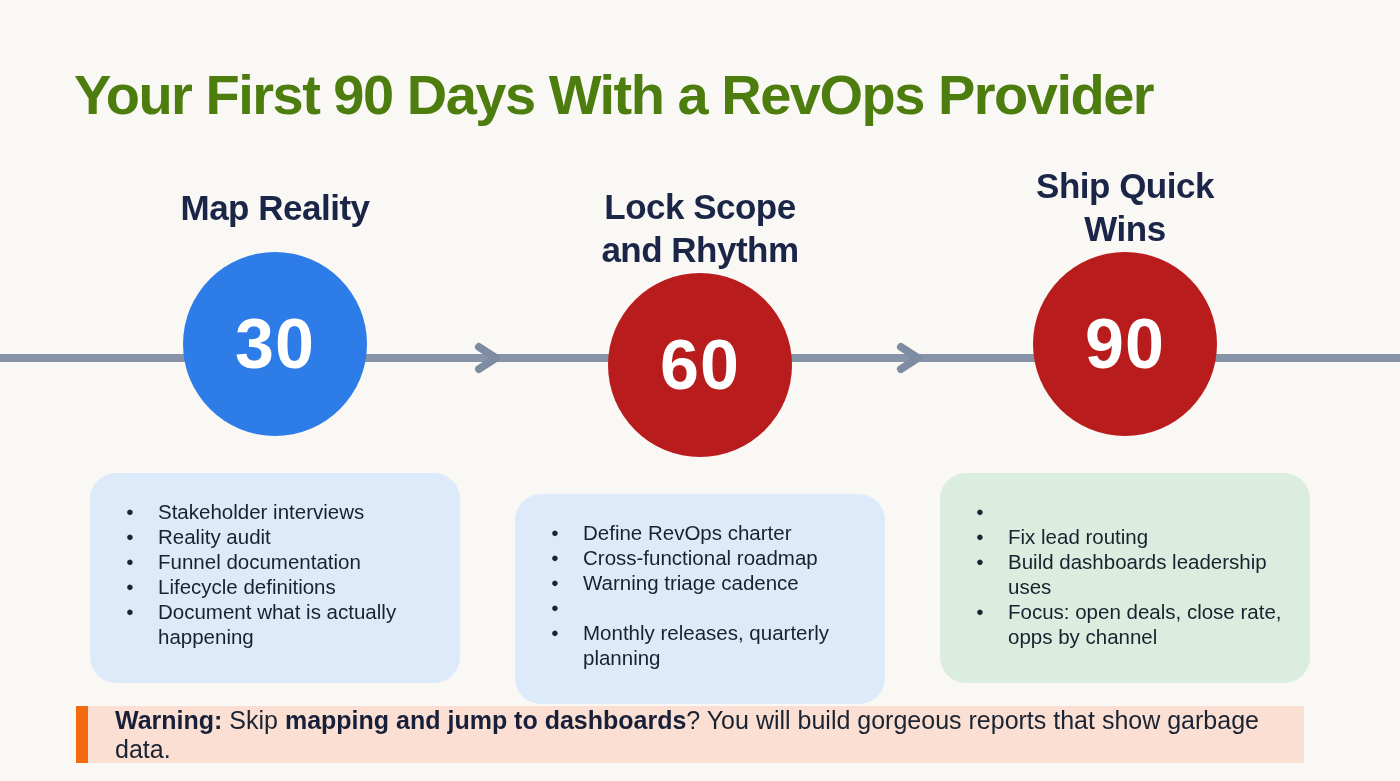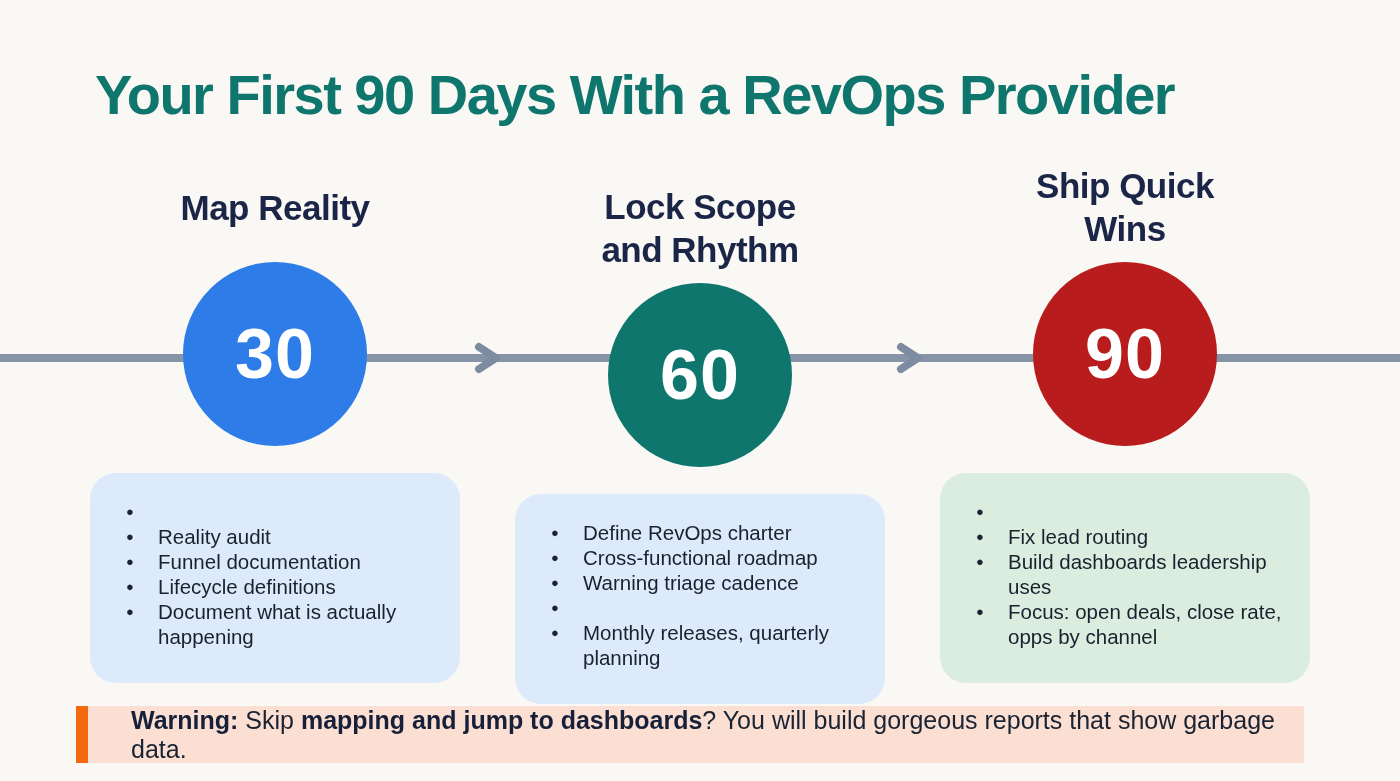--- a/index.html
+++ b/index.html
@@ -59,21 +59,21 @@
     font-size: 35px;
     font-weight: 800;
     line-height: 1.22;
     letter-spacing: -0.5px;
     color: #1b2547;
     white-space: pre-line;
   }
   .day-circle {
     position: absolute;
     left: 93px;
-    top: 262px;
+    top: 252px;
     width: 184px;
     height: 184px;
     border-radius: 50%;
     display: flex;
     align-items: center;
     justify-content: center;
     z-index: 2;
   }
   .day-number {
     color: #ffffff;
@@ -107,58 +107,59 @@
   .task-list .item-text { white-space: pre-line; }
   
   .warning-banner {
     position: absolute;
     left: 88px;
     top: 706px;
     width: 1216px;
     height: 57px;
     display: flex;
     align-items: center;
-    padding-left: 43px;
+    padding-left: 27px;
     font-size: 25px;
     color: #1a2332;
   }
   .warning-banner strong { font-weight: 700; color: #172038; }
   .warning-accent {
     position: absolute;
     left: -12px;
     top: 0;
     width: 12px;
     height: 100%;
   }
 </style>
 </head>
 <body>
 
 <div class="canvas" style="background: rgb(250, 248, 244);">
 
-  <h1 class="page-title" style="color: #0f766e; margin-left: 21px;">Your First 90 Days With a RevOps Provider</h1>
+  <h1 class="page-title" style="color: #4d7c0f;">Your First 90 Days With a RevOps Provider</h1>
 
   <div class="timeline-line" style="background: rgb(135, 147, 167);"></div>
 
   <svg class="arrow arrow-1" width="30" height="36" viewBox="0 0 30 36">
     <path d="M7 7 L24 18 L7 29" fill="none" stroke="#7e8ca2" stroke-width="8" stroke-linecap="round" stroke-linejoin="round"></path>
   </svg>
   <svg class="arrow arrow-2" width="30" height="36" viewBox="0 0 30 36">
     <path d="M7 7 L24 18 L7 29" fill="none" stroke="#7e8ca2" stroke-width="8" stroke-linecap="round" stroke-linejoin="round"></path>
   </svg>
 
   <div class="column col-0">
     <div class="column-title">Map Reality</div>
     <div class="day-circle circle" style="background: rgb(46, 124, 232);">
       <span class="day-number">30</span>
     </div>
     <div class="task-card card" style="background: rgb(221, 234, 250);">
       <ul class="task-list">
           <li>
             <span class="dot">●</span>
+            <span class="item-text">Stakeholder interviews</span>
           </li>
           <li>
             <span class="dot">●</span>
             <span class="item-text">Reality audit</span>
           </li>
           <li>
             <span class="dot">●</span>
             <span class="item-text">Funnel documentation</span>
           </li>
           <li>
@@ -170,21 +171,21 @@
             <span class="item-text">Document what is actually
 happening</span>
           </li>
         </ul>
     </div>
   </div>
 
   <div class="column col-1">
     <div class="column-title">Lock Scope
 and Rhythm</div>
-    <div class="day-circle circle" style="background: #0f766e;">
+    <div class="day-circle circle" style="background: #b91c1c;">
       <span class="day-number">60</span>
     </div>
     <div class="task-card card" style="background: rgb(221, 234, 250);">
       <ul class="task-list">
           <li>
             <span class="dot">●</span>
             <span class="item-text">Define RevOps charter</span>
           </li>
           <li>
             <span class="dot">●</span>

